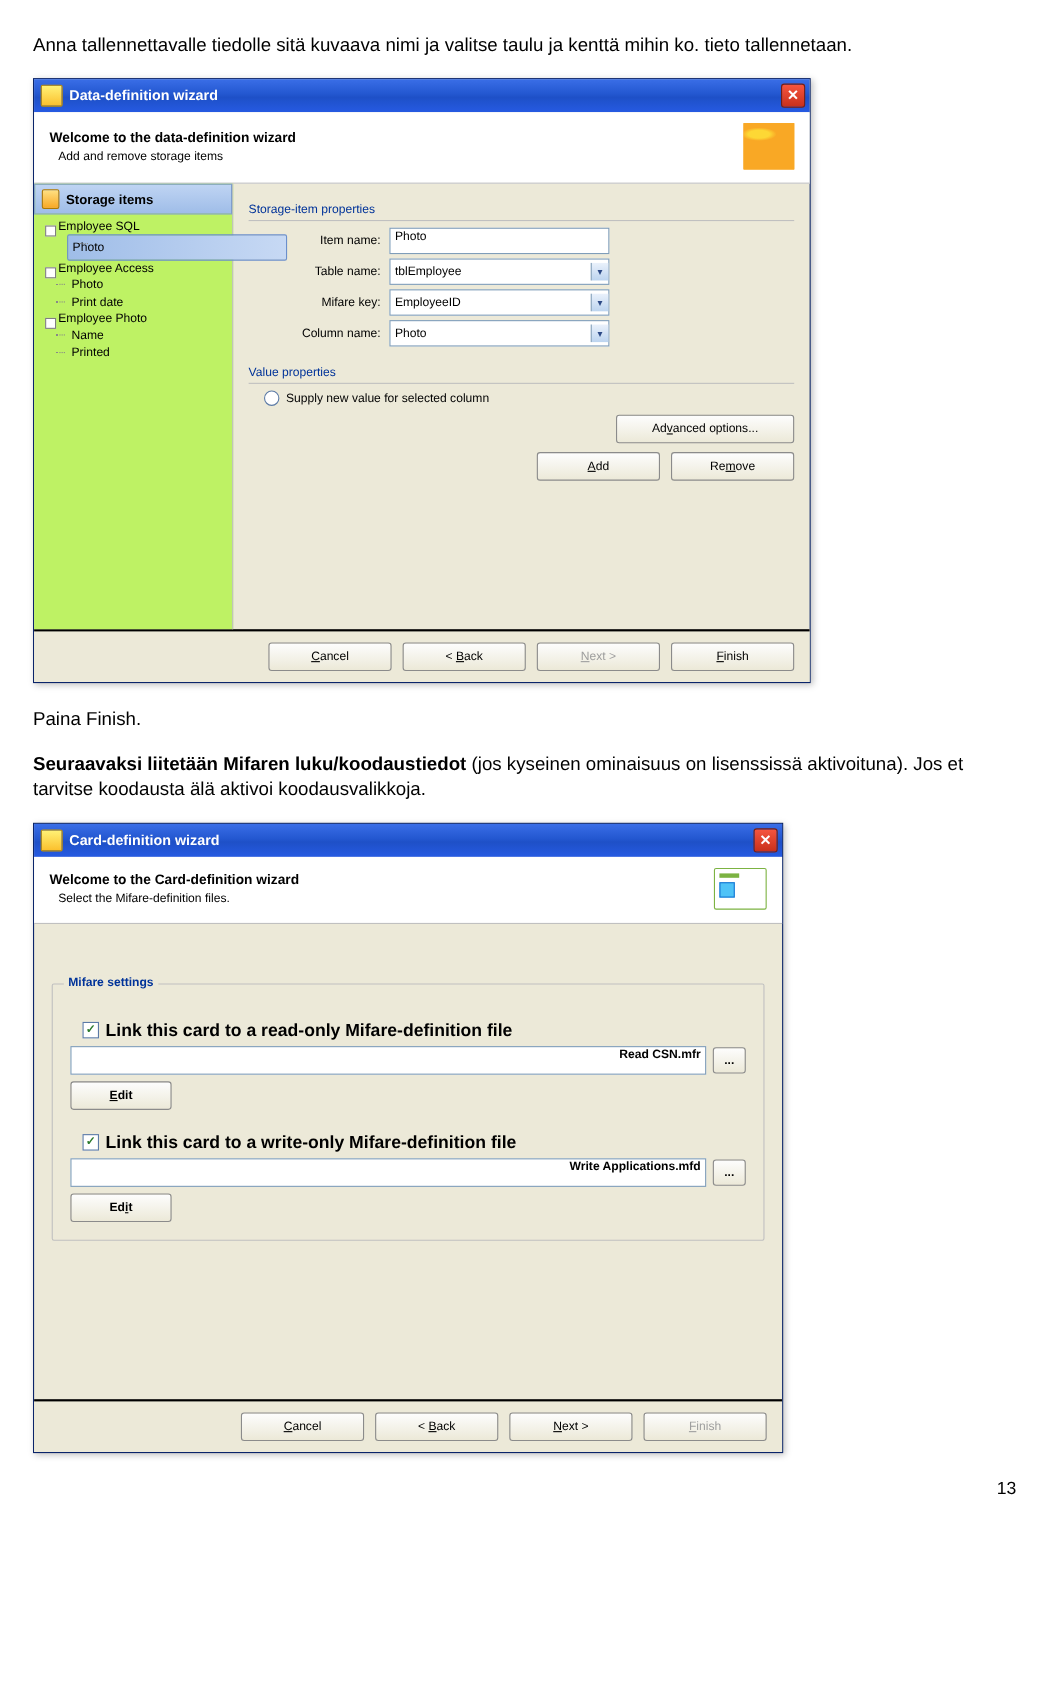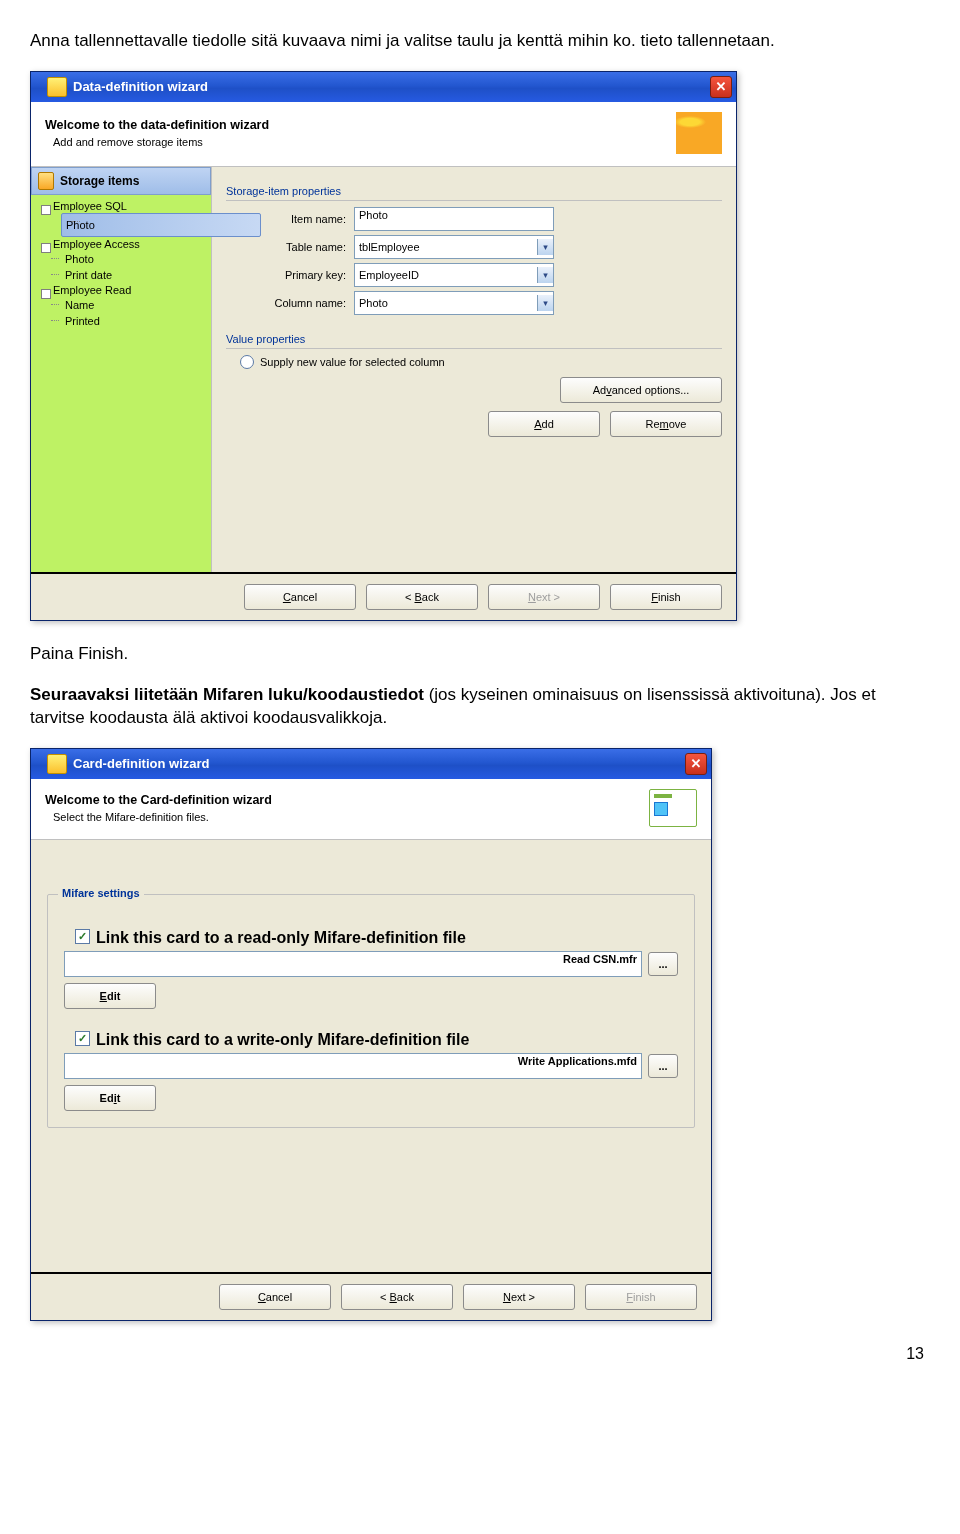--- a/index.html
+++ b/index.html
@@ -20,21 +20,21 @@
     margin-bottom: 22px;
     width: 705px;
     background: #ece9d8;
     font-size: 12px;
   }
   .titlebar {
     height: 30px;
     background: linear-gradient(to bottom, #3a6ee7 0%, #2357d0 45%, #1e50c7 55%, #265ae2 100%);
     display: flex;
     align-items: center;
-    padding: 0 4px 0 16px;
+    padding: 0 4px 0 6px;
     color: #fff;
     font-weight: bold;
     font-size: 13px;
   }
   .titlebar .title-icon {
     width: 18px; height: 18px;
     margin-right: 6px;
     background: linear-gradient(to bottom, #fff176, #fbc02d);
     border: 1px solid #c49000;
     border-radius: 2px;
@@ -221,41 +221,41 @@
         <span>Storage items</span>
       </div>
       <div class="tree">
         <div class="tree-node"><span>Employee SQL</span></div>
         <div class="tree-leaf sel">
             <span>Photo</span>
           </div>
         <div class="tree-node"><span>Employee Access</span></div>
         <div class="tree-leaf"><span>Photo</span></div>
         <div class="tree-leaf"><span>Print date</span></div>
-        <div class="tree-node"><span>Employee Read</span></div>
+        <div class="tree-node"><span>Employee Photo</span></div>
         <div class="tree-leaf"><span>Name</span></div>
         <div class="tree-leaf"><span>Printed</span></div>
       </div>
     </div>
     <div class="right-pane">
       <div class="section-label hr">Storage-item properties</div>
 
       <div class="form-row">
         <label>Item name:</label>
         <div class="txt">Photo</div>
       </div>
       <div class="form-row">
         <label>Table name:</label>
         <div class="sel">
           <span>tblEmployee</span>
             <span class="chev">▾</span>
         </div>
       </div>
       <div class="form-row">
-        <label>Primary key:</label>
+        <label>Mifare key:</label>
         <div class="sel">
           <span>EmployeeID</span>
             <span class="chev">▾</span>
         </div>
       </div>
       <div class="form-row">
         <label>Column name:</label>
         <div class="sel">
           <span>Photo</span>
             <span class="chev">▾</span>

